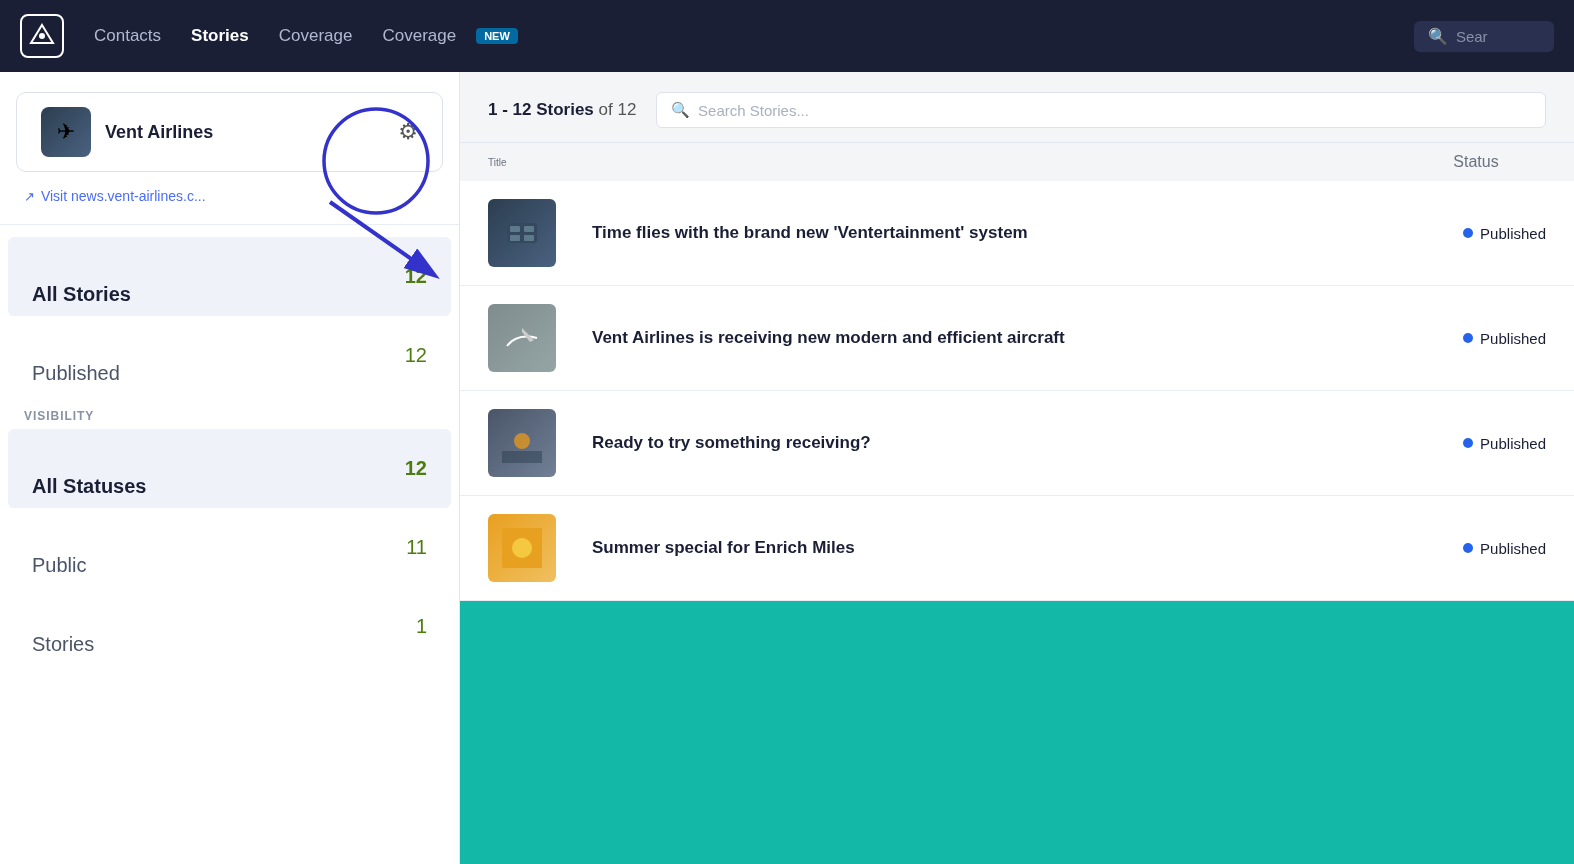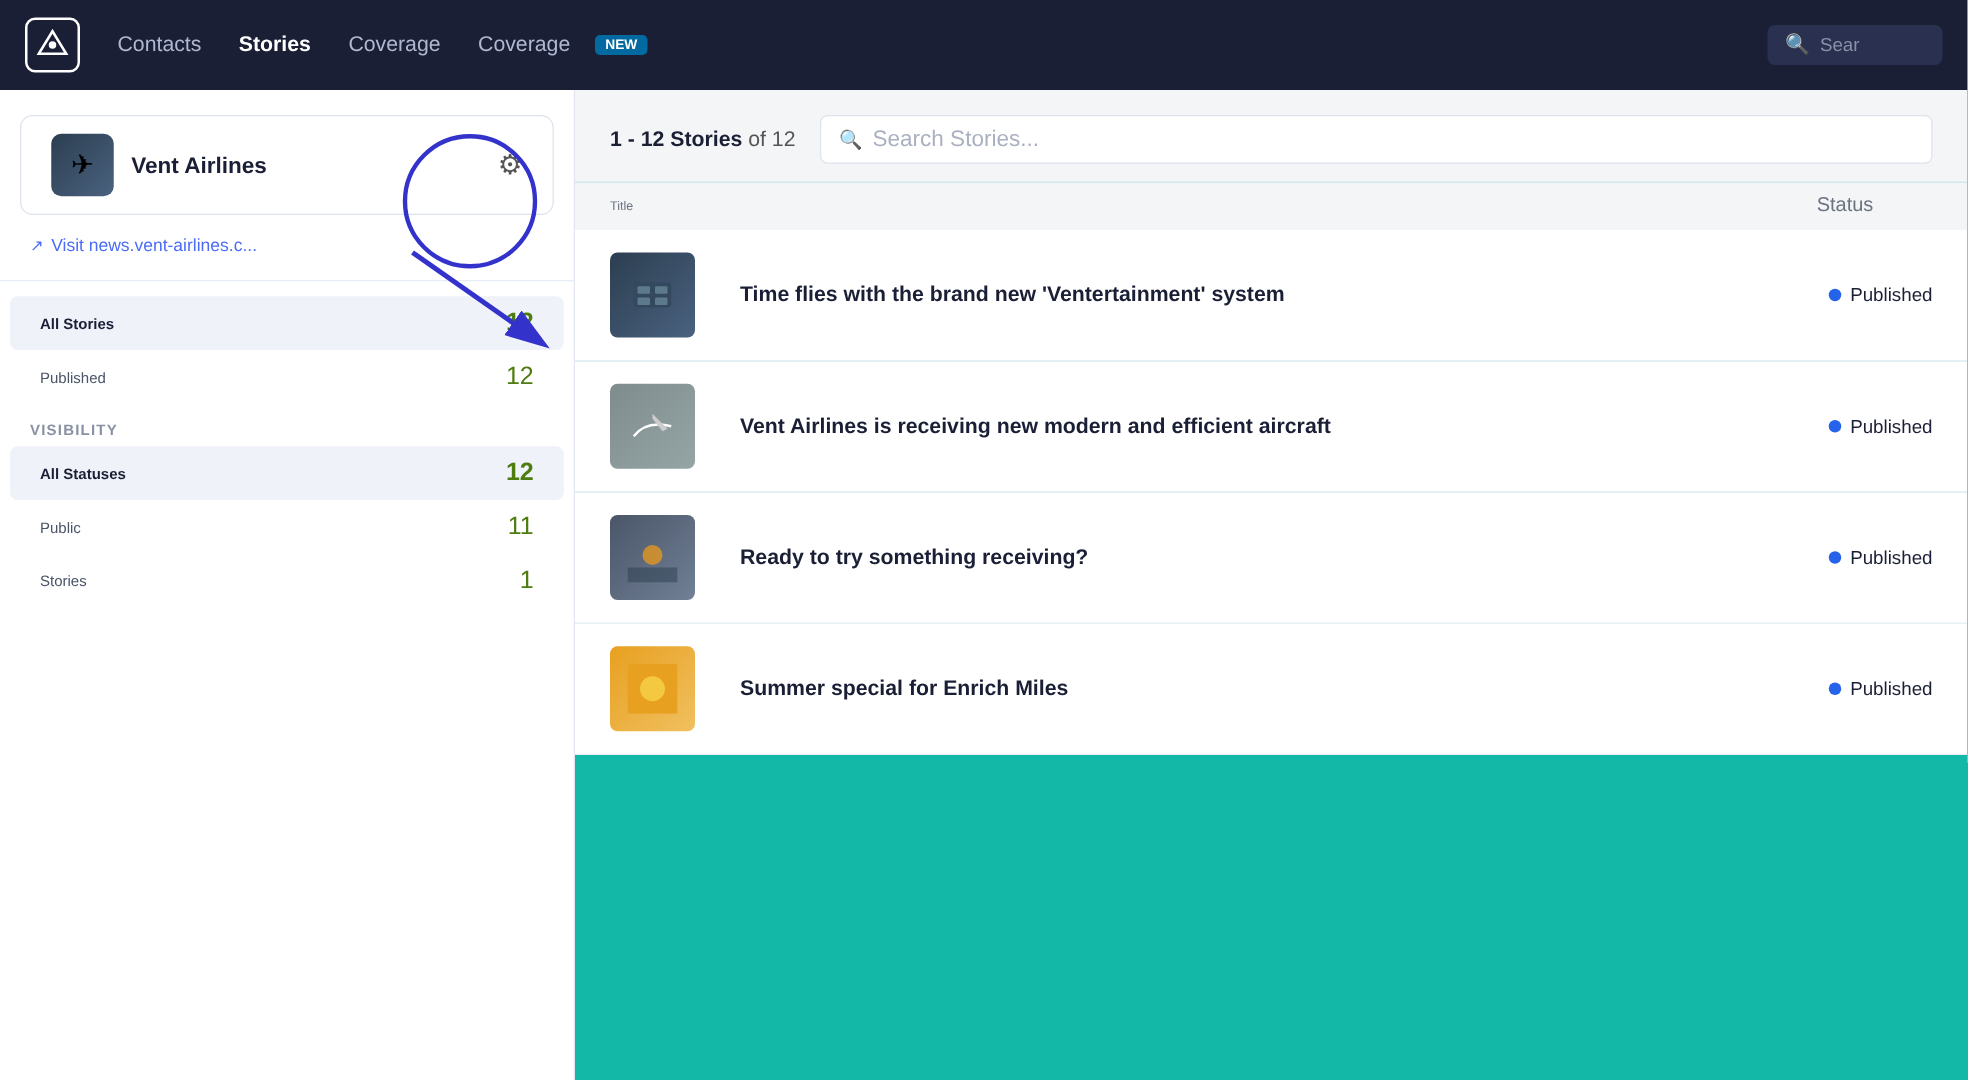--- a/index.html
+++ b/index.html
@@ -120,23 +120,24 @@
       padding: 10px 24px;
       cursor: pointer;
       border-radius: 6px;
       margin: 0 8px;
     }
     .sidebar-item.active {
       background: #f0f2fa;
       font-weight: 700;
     }
     .sidebar-item-label {
-      font-size: 12px;
+      font-size: 20px;
       color: #1a1f36;
       flex: 1;
+      margin-top: 36px;
     }
     .sidebar-item:not(.active) .sidebar-item-label {
       color: #4a5568;
       font-weight: 400;
     }
     .sidebar-item-count {
       font-size: 20px;
       color: #4d7c0f;
     }
     .sidebar-section-title {
@@ -176,21 +177,21 @@
       flex: 1;
       display: flex;
       align-items: center;
       background: #fff;
       border: 1px solid #dde2ec;
       border-radius: 6px;
       padding: 8px 14px;
       gap: 8px;
     }
     .search-icon { color: #aab0c0; font-size: 15px; }
-    .search-placeholder { color: #aab0c0; font-size: 18px; }
+    .search-placeholder { color: #aab0c0; font-size: 15px; }
 
     
     .table-header {
       display: flex;
       align-items: center;
       padding: 10px 28px;
       background: #f4f5f7;
     }
     .table-col-title { flex: 1; font-size: 10px; color: #6b7280; font-weight: 500; }
     .table-col-status { font-size: 16px; color: #6b7280; font-weight: 500; min-width: 140px; text-align: center; }

